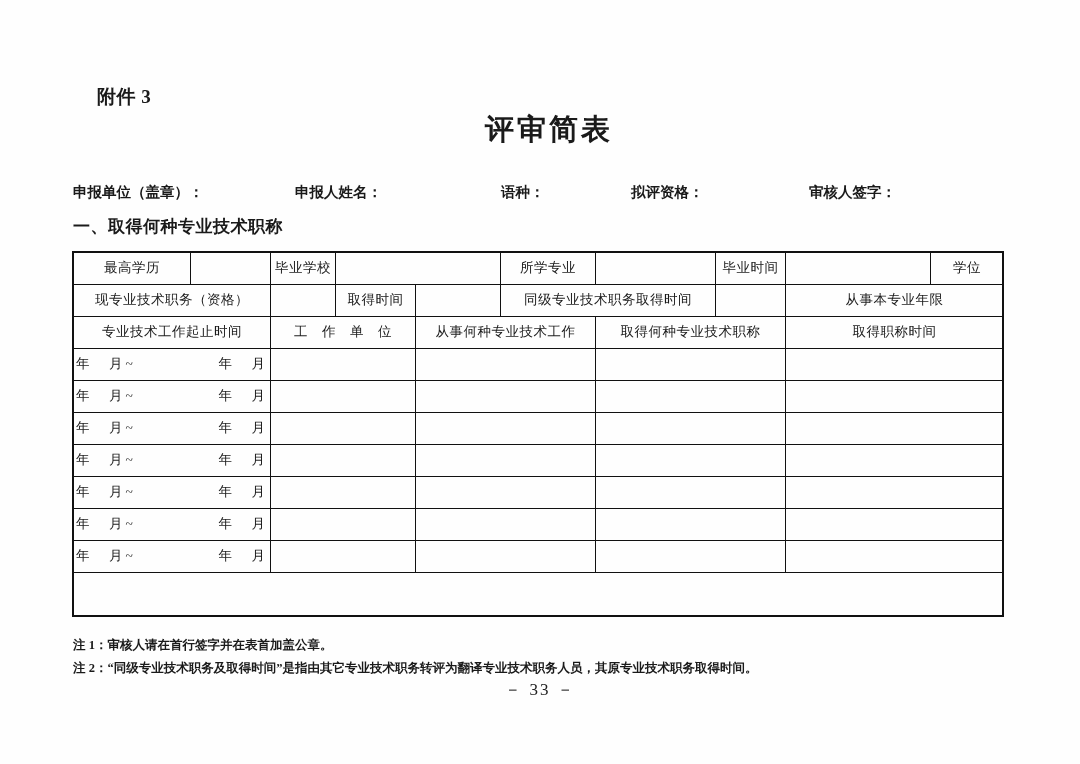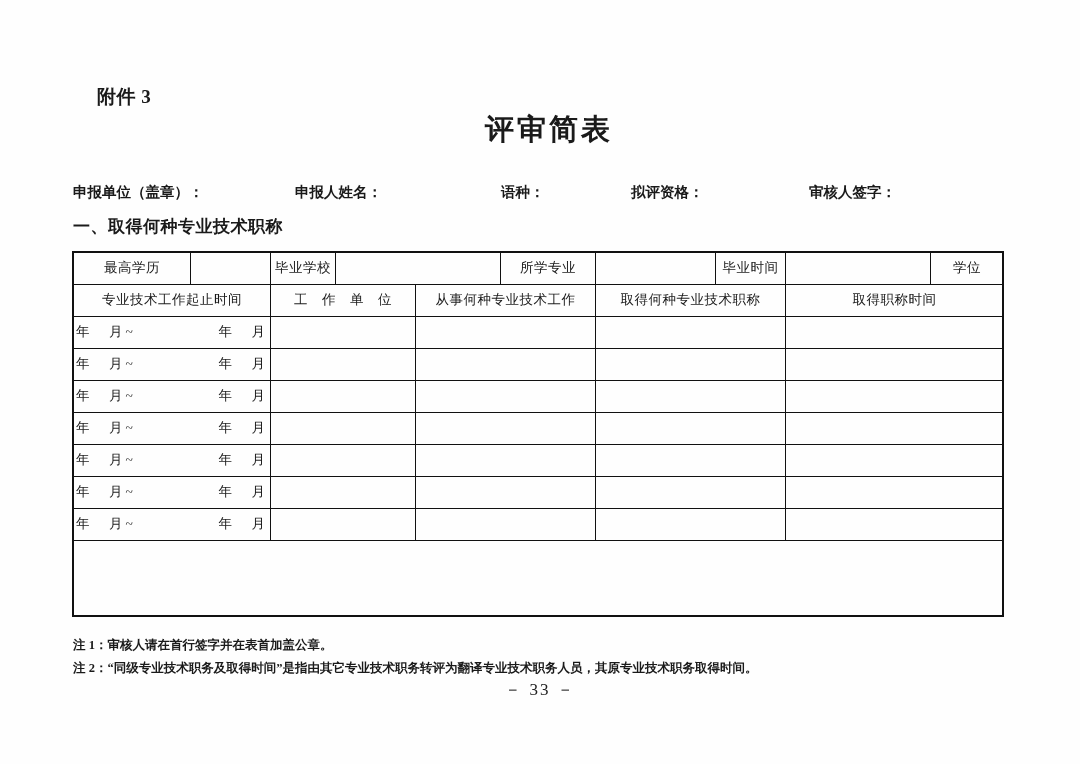--- a/index.html
+++ b/index.html
@@ -197,20 +197,30 @@
           <td class="label-cell">毕业学校</td>
           <td colspan="2" class="blank"></td>
           <td class="label-cell">所学专业</td>
           <td class="blank"></td>
           <td class="label-cell">毕业时间</td>
           <td class="blank"></td>
           <td class="label-cell">学位</td>
           <td class="blank"></td>
         </tr>
         <tr>
+          <td colspan="2" class="label-cell">现专业技术职务（资格）</td>
+          <td class="blank"></td>
+          <td class="label-cell">取得时间</td>
+          <td class="blank"></td>
+          <td colspan="2" class="label-cell">同级专业技术职务取得时间</td>
+          <td class="blank"></td>
+          <td colspan="2" class="label-cell">从事本专业年限</td>
+          <td class="blank"></td>
+        </tr>
+        <tr>
           <td colspan="2" class="label-cell">专业技术工作起止时间</td>
           <td colspan="2" class="label-cell">工　作　单　位</td>
           <td colspan="2" class="label-cell">从事何种专业技术工作</td>
           <td colspan="2" class="label-cell">取得何种专业技术职称</td>
           <td colspan="2" class="label-cell">取得职称时间</td>
         </tr>
         <tr>
           <td colspan="2" class="date-cell">
             <div class="date-inner">
               <span class="date-part">年　月~</span>

